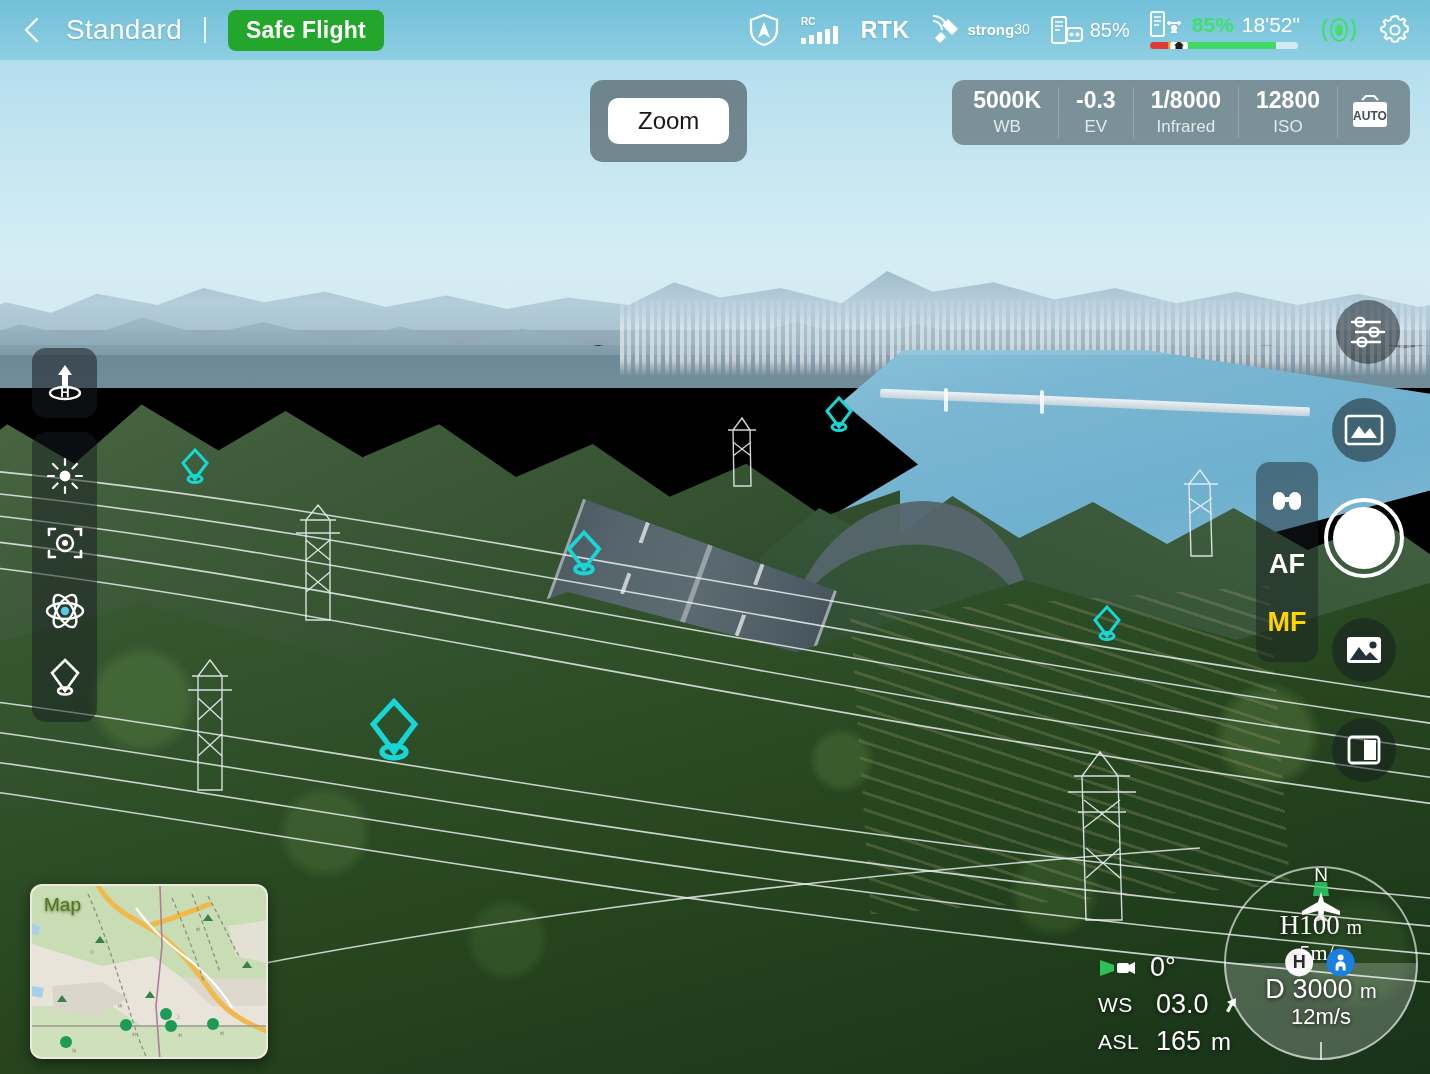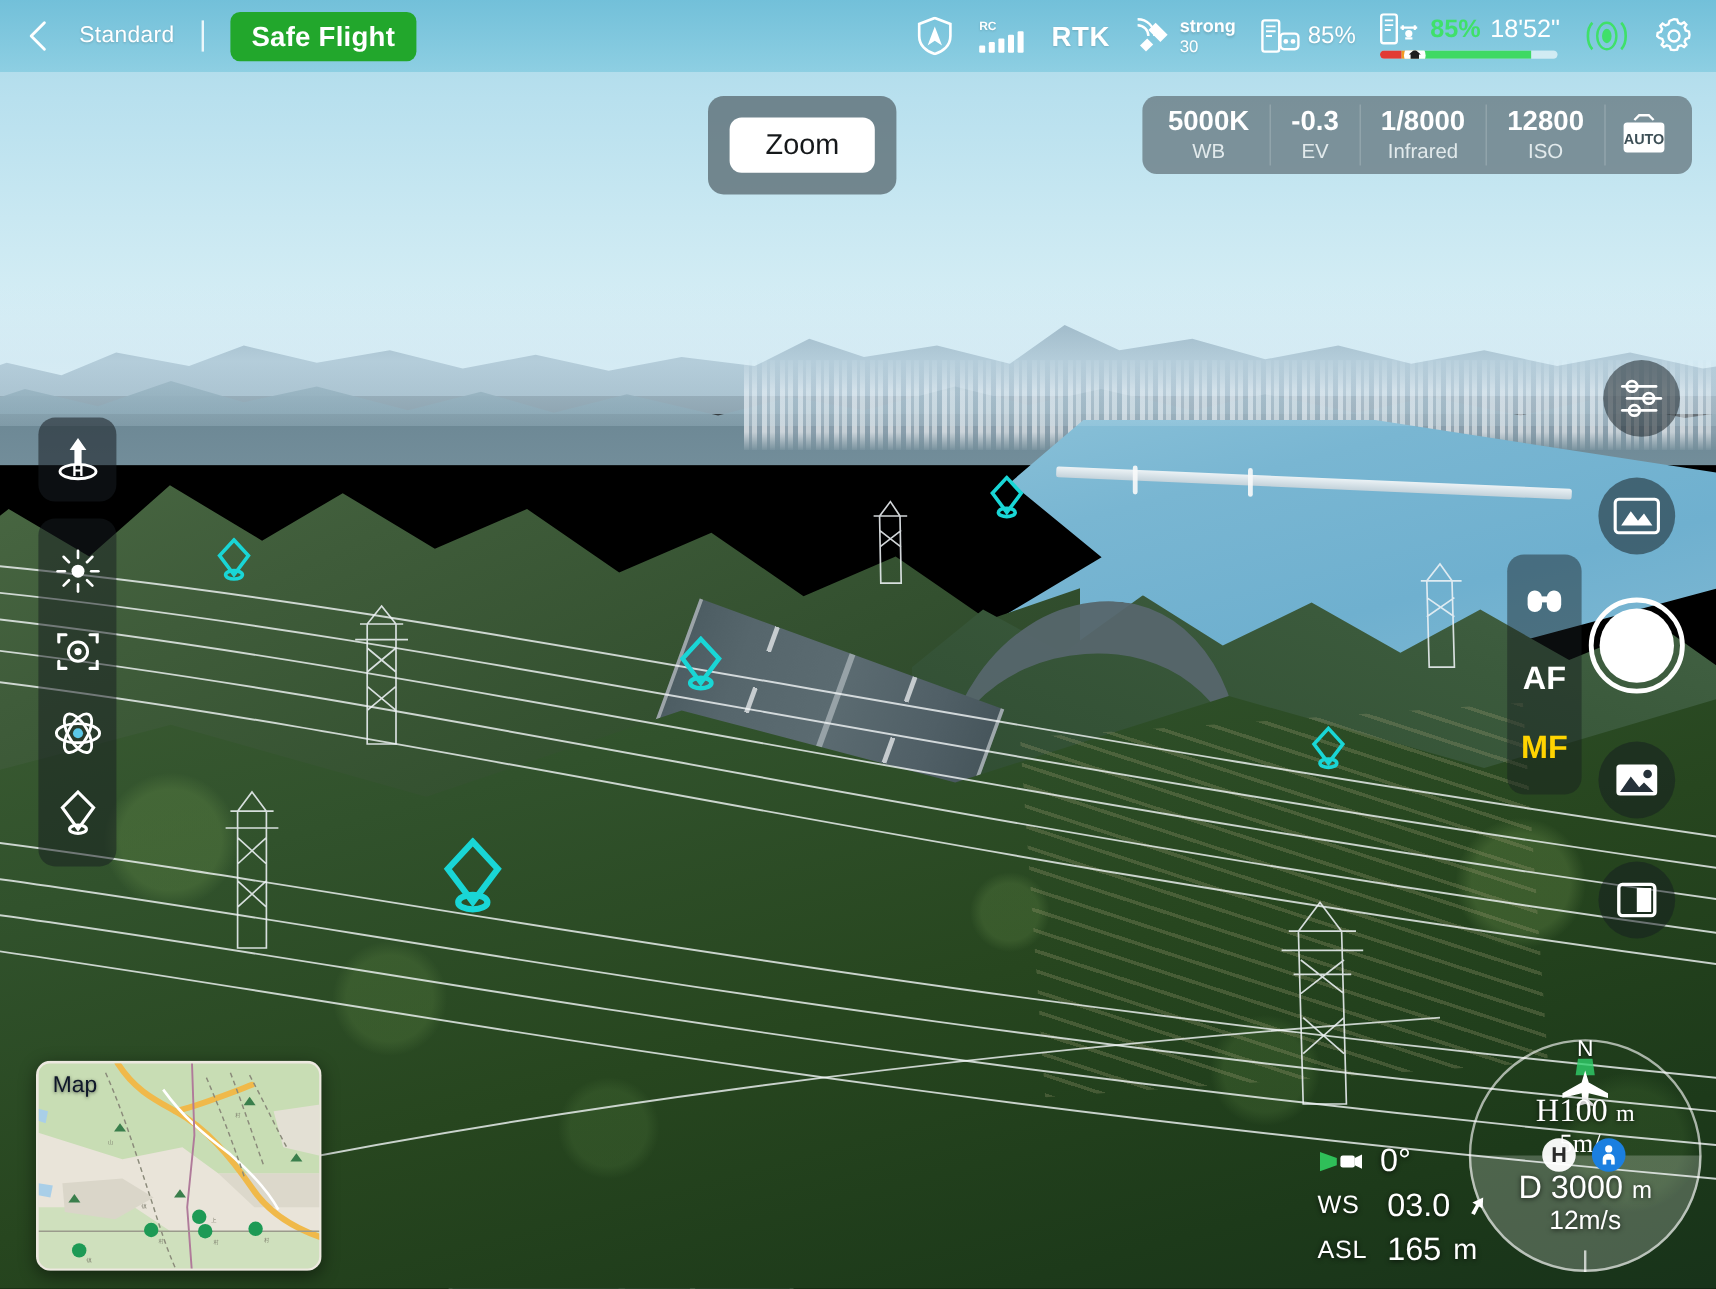--- a/index.html
+++ b/index.html
@@ -105,45 +105,45 @@
   
   .wires { position:absolute; inset:0; }
   
   .mapthumb {
     position:absolute; left:30px; top:884px; width:238px; height:175px;
     border-radius:12px; overflow:hidden; border:2px solid rgba(255,255,255,.22);
     box-shadow:0 4px 14px rgba(0,0,0,.45);
     background:#e8e3d8;
   }
   .mapthumb .mlabel {
-    position:absolute; left:12px; top:8px; font-size:19px; color:#0f172a; font-weight:500;
+    position:absolute; left:12px; top:8px; font-size:19px; color:#4d7c0f; font-weight:500;
     text-shadow:0 1px 3px rgba(0,0,0,.55); z-index:5;
   }
 
   
   .topbar {
     position:absolute; left:0; top:0; width:1430px; height:60px; z-index:40;
     background:linear-gradient(to bottom, rgba(110,190,216,.92), rgba(132,203,224,.80));
     display:flex; align-items:center; padding:0 18px;
   }
   .back-ico { width:28px; height:28px; display:flex; align-items:center; justify-content:center; cursor:pointer; }
   .flightmode {
-    margin-left:20px; font-size:19px; color:#ffffff; letter-spacing:.3px;
+    margin-left:20px; font-size:28px; color:#ffffff; letter-spacing:.3px;
     text-shadow:0 1px 2px rgba(0,0,0,.18);
   }
   .vsep { margin-left:22px; width:2px; height:26px; background:rgba(255,255,255,.85); }
   .safe-pill {
     margin-left:22px; background:#22a72c; color:#fff; font-size:23px; font-weight:700;
     padding:7px 18px; border-radius:8px; letter-spacing:.2px;
   }
   .tb-right { margin-left:auto; display:flex; align-items:center; gap:20px; }
   .tb-item { display:flex; align-items:center; gap:6px; color:#fff; font-size:20px;
     text-shadow:0 1px 2px rgba(0,0,0,.15); }
   .rtk-txt { font-size:23px; font-weight:600; color:#fff; letter-spacing:.5px; }
-  .gps-txt { display:flex; flex-direction:column; line-height:1.02; font-size:14px; color:#fff;justify-content:center; }
+  .gps-txt { display:flex; flex-direction:row; line-height:1.02; font-size:14px; color:#fff;justify-content:center; }
   .gps-txt b { font-weight:600; font-size:15px; }
   .bat-pct { font-size:20px; color:#fff; }
   .acft-block { display:flex; flex-direction:column; gap:3px; }
   .acft-row { display:flex; align-items:center; gap:8px; }
   .acft-pct { font-size:21px; color:#3fe06a; font-weight:600; }
   .acft-time { font-size:21px; color:#fff; }
   .batbar { position:relative; width:148px; height:7px; border-radius:4px; overflow:hidden;
     background:rgba(255,255,255,.35); display:flex; }
   .batbar .seg-red { width:12%; background:#e23b35; }
   .batbar .seg-org { width:10%; background:#f19a21; }

